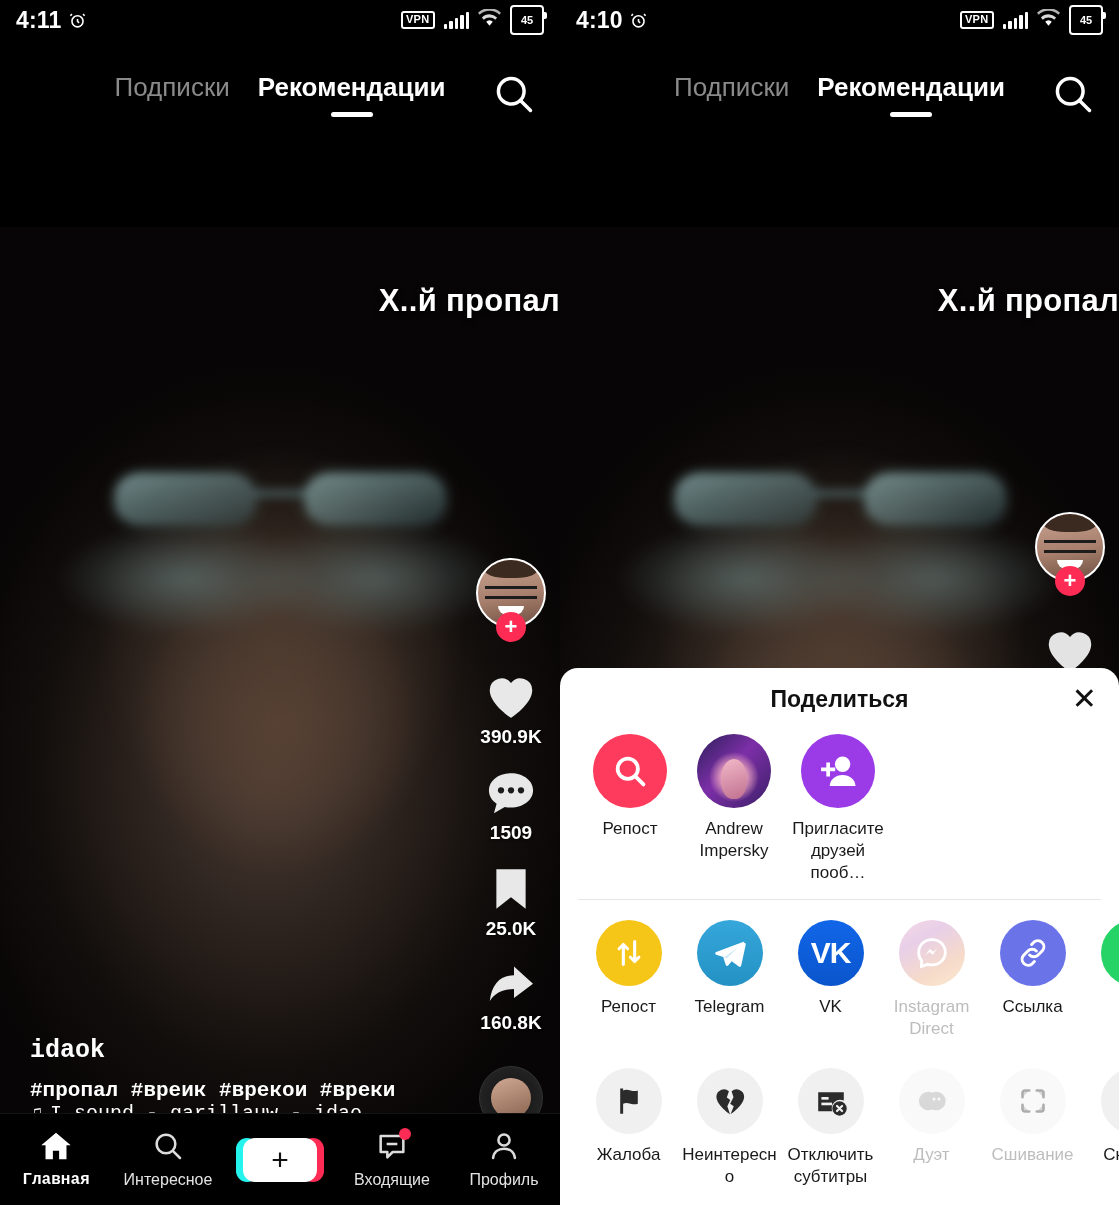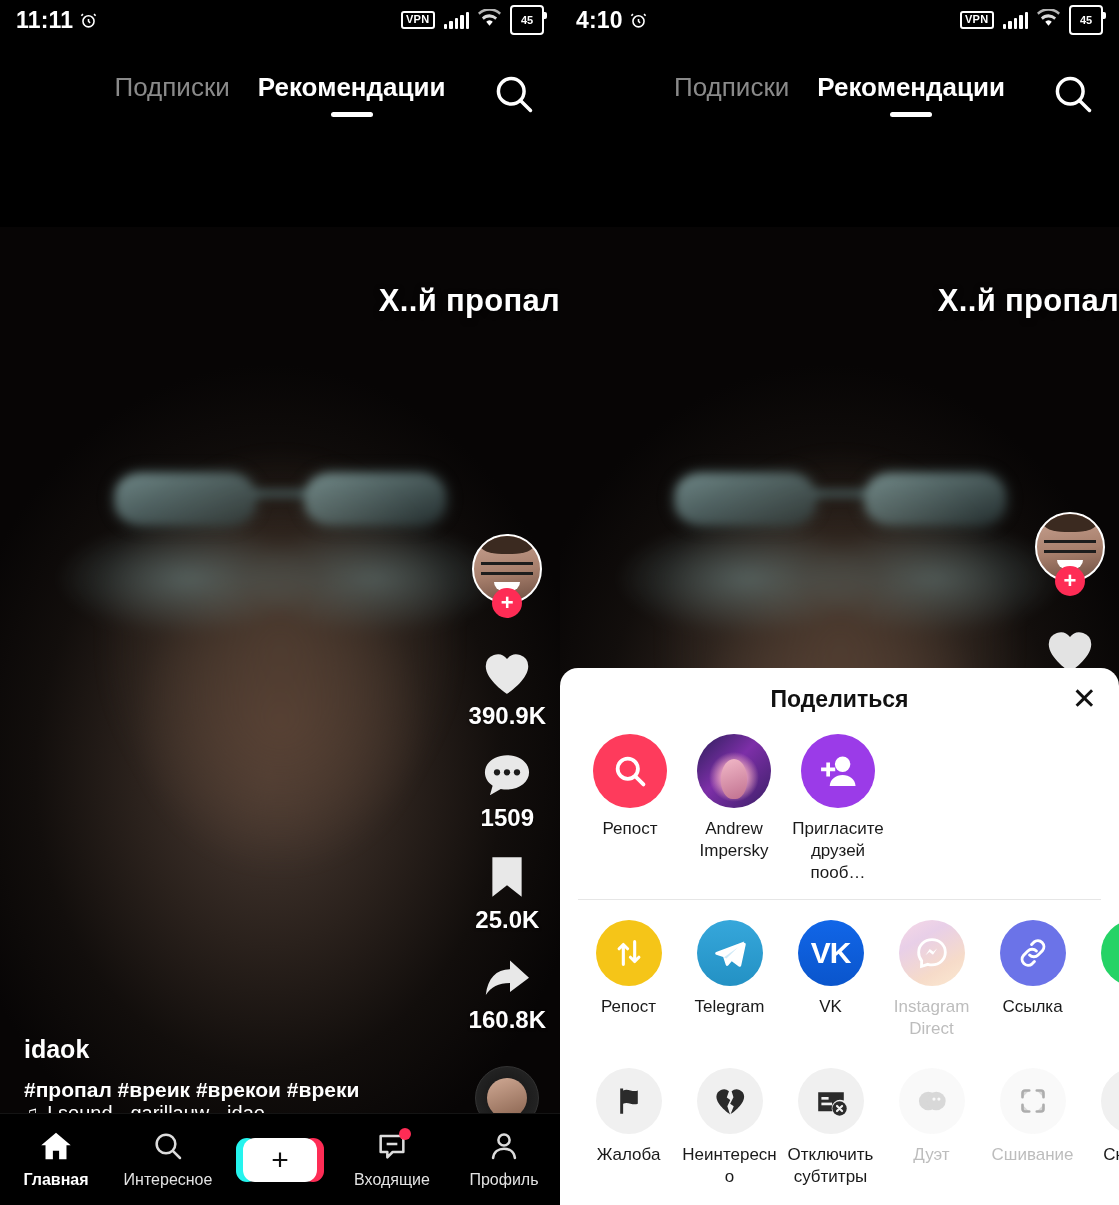--- a/index.html
+++ b/index.html
@@ -124,54 +124,54 @@
     width:26px; height:9px; background:#fff; border-radius:0 0 13px 13px;
   }
   .plus-badge {
     position: absolute; bottom: -14px; left: 50%; transform: translateX(-50%);
     width: 30px; height: 30px; border-radius: 50%; background: #FE2C55;
     color: #fff; display: flex; align-items: center; justify-content: center;
     font-size: 22px; font-weight: 700; line-height: 1;
   }
   .action { display: flex; flex-direction: column; align-items: center; gap: 2px; margin-top: 12px; }
   .action .cnt {
-    color: #fff; font-size: 24px; font-weight: 700;
+    color: #fff; font-size: 19px; font-weight: 700;
     text-shadow: 0 1px 3px rgba(0,0,0,.6);
   }
   .disc {
     width: 64px; height: 64px; border-radius: 50%; margin-top: 22px;
     background: radial-gradient(circle at 50% 50%, #5d4436 0 34%, #1a1a1a 36%, #2a2a2a 100%);
     border: 1px solid #333; position: relative; overflow: hidden;
   }
   .disc .dface {
     position:absolute; top:50%; left:50%; transform:translate(-50%,-50%);
     width:40px; height:40px; border-radius:50%;
     background: linear-gradient(160deg,#d0a994,#8a6450);
   }
 
   
   .meta {
-    position: absolute; left: 24px; bottom: 80px; width: 400px; z-index: 18; color: #fff;
+    position: absolute; left: 30px; bottom: 80px; width: 400px; z-index: 18; color: #fff; font-family: Liberation Mono, monospace;
   }
   .meta .user { font-size: 25px; font-weight: 700; margin-bottom: 14px; }
   .meta .tags { font-size: 21px; font-weight: 700; }
   .meta .sound { font-size: 20px; display: flex; align-items: center; gap: 8px; white-space: nowrap; }
 
   
   .bottomnav {
     position: absolute; left: 0; right: 0; bottom: 0; height: 92px;
     background: #000; display: flex; align-items: center;
     justify-content: space-around; z-index: 28; border-top: 1px solid #141414;
   }
   .nav-item {
     display: flex; flex-direction: column; align-items: center; gap: 5px;
     color: #e3e3e3; position: relative; min-width: 92px;
   }
   .nav-item .lbl { font-size: 16px; }
-  .nav-item.active .lbl { color: #fff; font-weight: 700; }
+  .nav-item.active .lbl { color: #fff; font-weight: 700; font-family: Liberation Mono, monospace; }
   .create-btn {
     width: 74px; height: 44px; border-radius: 12px; position: relative;
     background: #fff; display: flex; align-items: center; justify-content: center;
   }
   .create-btn::before, .create-btn::after {
     content: ""; position: absolute; top: 0; width: 22px; height: 44px; border-radius: 12px; z-index: -1;
   }
   .create-btn::before { left: -7px; background: #25F4EE; }
   .create-btn::after  { right: -7px; background: #FE2C55; }
   .create-plus { font-size: 30px; font-weight: 400; color: #111; line-height: 1; }
@@ -240,21 +240,21 @@
 </style>
 </head>
 <body>
 
 <div class="screens">
 
   <div class="phone left">
 
     <div class="statusbar">
       <div class="sb-left">
-        <span class="sb-time">11:11</span>
+        <span class="sb-time">4:11</span>
         <span class="alarm-ico">
           <svg width="19" height="19" viewBox="0 0 24 24" fill="none" stroke="#fff" stroke-width="2">
             <circle cx="12" cy="13" r="7"></circle>
               <path d="M12 10v3l2 2"></path>
             <path d="M5 4 3 6M19 4l2 2"></path>
           </svg>
         </span>
       </div>
       <div class="sb-right">
         <span class="vpn-badge">VPN</span>

